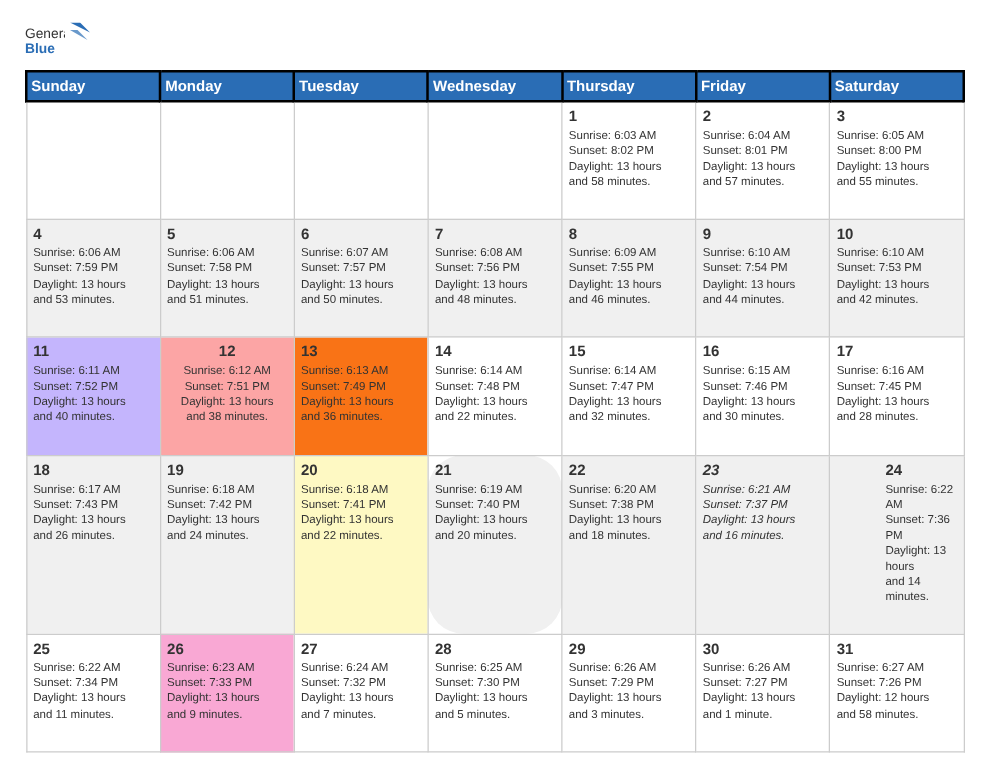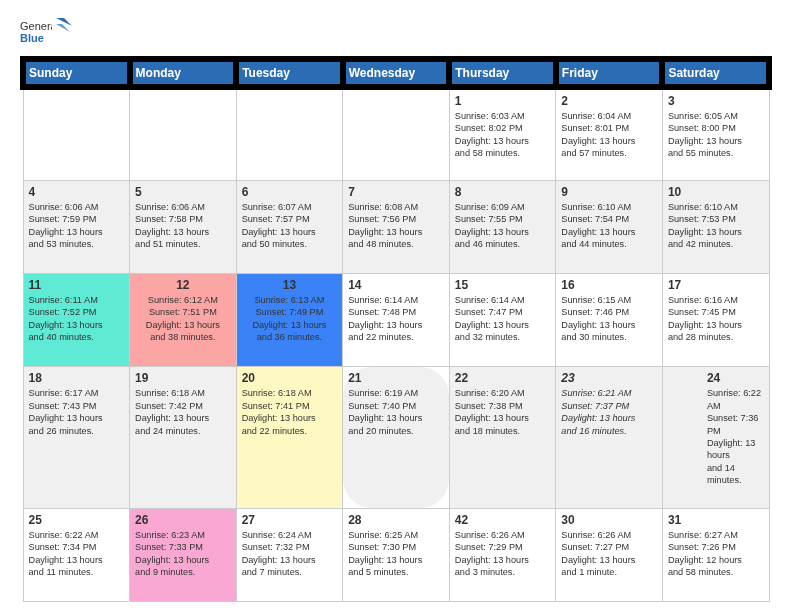--- a/index.html
+++ b/index.html
@@ -48,21 +48,21 @@
       width: 100%;
       table-layout: fixed;
     }
     .calendar th {
       background: #2a6db5;
       color: #fff;
       font-size: 12px;
       font-weight: bold;
       padding: 4px 3px;
       text-align: left;
-      border: 6px solid #000000;
+      border: 2px solid #000000;
     }
     .calendar td {
       border: 1px solid #ccc;
       vertical-align: top;
       padding: 4px 5px;
       font-size: 9.5px;
       color: #333;
       height: 82px;
     }
     .calendar tr:nth-child(odd) td {
@@ -197,35 +197,35 @@
           </td>
           <td style="background: rgb(240, 240, 240);">
             <span class="day-num">10</span>
             <div class="cell-content">Sunrise: 6:10 AM</div>
             <div class="cell-content">Sunset: 7:53 PM</div>
             <div class="cell-content">Daylight: 13 hours</div>
             <div class="cell-content">and 42 minutes.</div>
           </td>
         </tr>
         <tr>
-          <td style="background: #5eead4; margin-left: 46px;">
+          <td style="background: #c4b5fd; margin-left: 46px;">
             <span class="day-num">11</span>
             <div class="cell-content">Sunrise: 6:11 AM</div>
             <div class="cell-content">Sunset: 7:52 PM</div>
             <div class="cell-content">Daylight: 13 hours</div>
             <div class="cell-content">and 40 minutes.</div>
           </td>
           <td style="background: #fca5a5; text-align: center;">
             <span class="day-num">12</span>
             <div class="cell-content">Sunrise: 6:12 AM</div>
             <div class="cell-content">Sunset: 7:51 PM</div>
             <div class="cell-content">Daylight: 13 hours</div>
             <div class="cell-content">and 38 minutes.</div>
           </td>
-          <td style="background: #3b82f6; text-align: center;">
+          <td style="background: #f97316;">
             <span class="day-num">13</span>
             <div class="cell-content">Sunrise: 6:13 AM</div>
             <div class="cell-content">Sunset: 7:49 PM</div>
             <div class="cell-content">Daylight: 13 hours</div>
             <div class="cell-content">and 36 minutes.</div>
           </td>
           <td style="background: rgb(255, 255, 255);">
             <span class="day-num">14</span>
             <div class="cell-content">Sunrise: 6:14 AM</div>
             <div class="cell-content">Sunset: 7:48 PM</div>
@@ -328,21 +328,21 @@
             <div class="cell-content">and 7 minutes.</div>
           </td>
           <td style="background: rgb(255, 255, 255);">
             <span class="day-num">28</span>
             <div class="cell-content">Sunrise: 6:25 AM</div>
             <div class="cell-content">Sunset: 7:30 PM</div>
             <div class="cell-content">Daylight: 13 hours</div>
             <div class="cell-content">and 5 minutes.</div>
           </td>
           <td style="background: rgb(255, 255, 255);">
-            <span class="day-num">42</span>
+            <span class="day-num">29</span>
             <div class="cell-content">Sunrise: 6:26 AM</div>
             <div class="cell-content">Sunset: 7:29 PM</div>
             <div class="cell-content">Daylight: 13 hours</div>
             <div class="cell-content">and 3 minutes.</div>
           </td>
           <td style="background: rgb(255, 255, 255);">
             <span class="day-num">30</span>
             <div class="cell-content">Sunrise: 6:26 AM</div>
             <div class="cell-content">Sunset: 7:27 PM</div>
             <div class="cell-content">Daylight: 13 hours</div>

